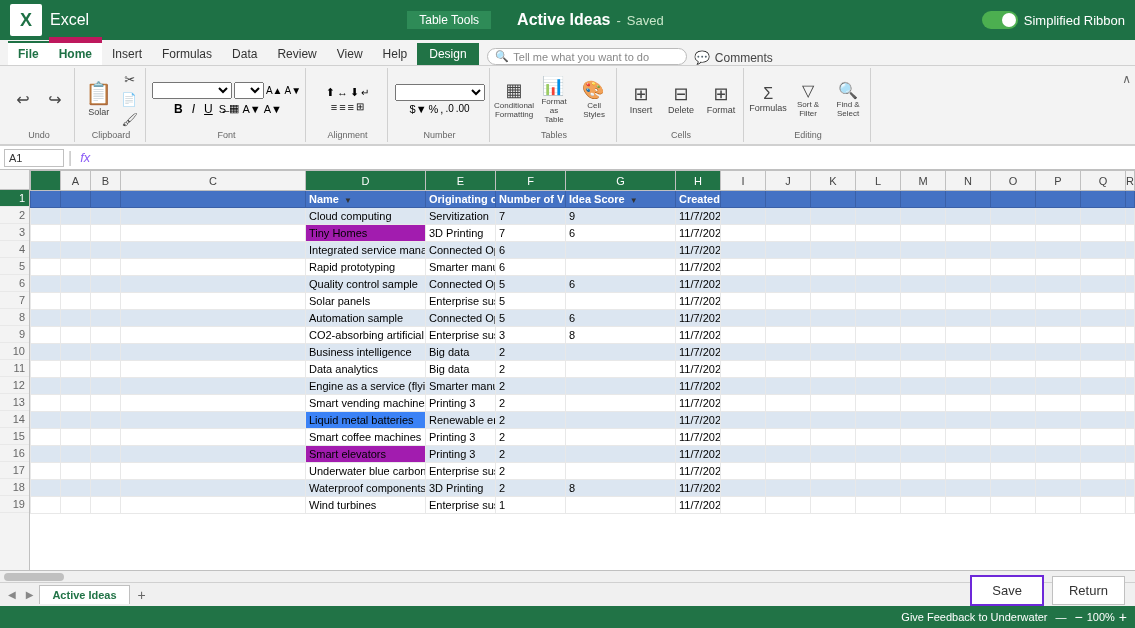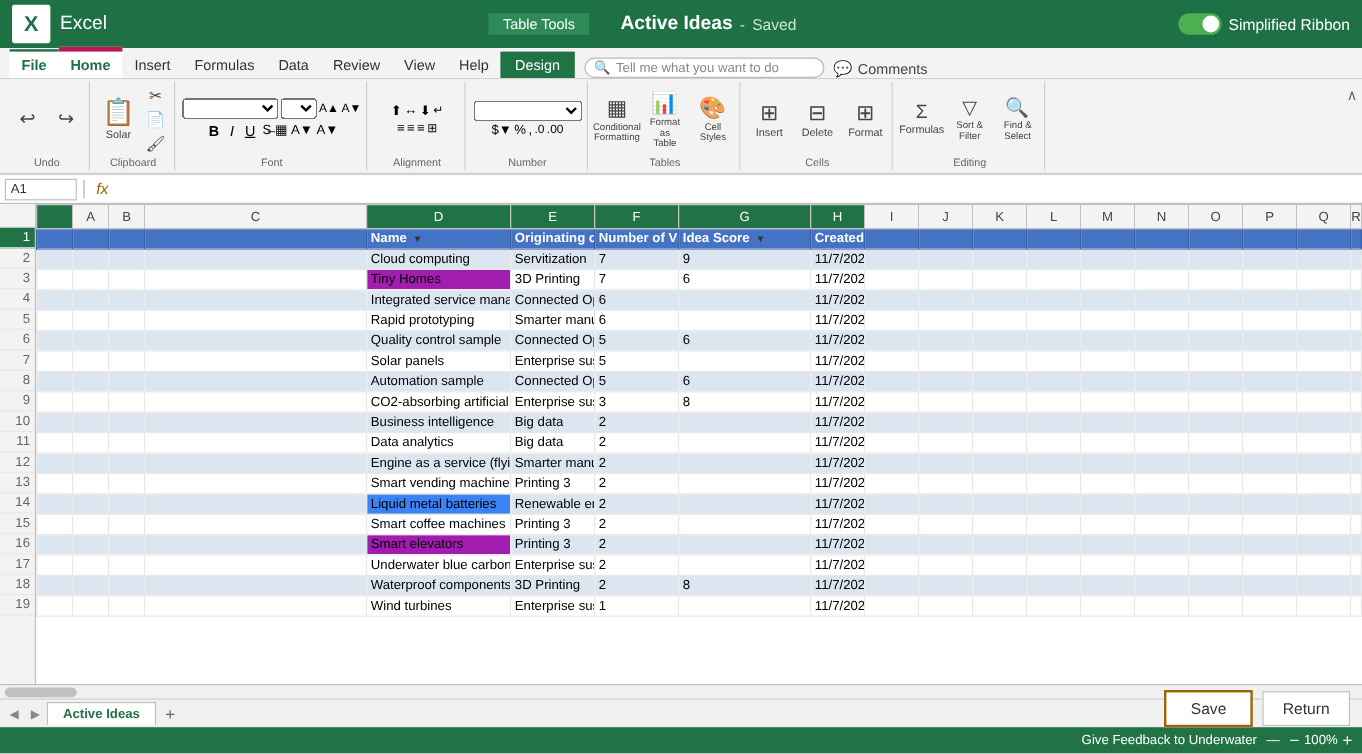--- a/index.html
+++ b/index.html
@@ -221,21 +221,21 @@
       padding: 0 4px;
       color: #333;
     }
     .formula-bar-sep {
       color: #c0c0c0;
       font-size: 16px;
     }
     .fx-label {
       font-style: italic;
       font-size: 13px;
-      color: #a16207;
+      color: #8b5cf6;
       padding: 0 4px;
     }
     .formula-input {
       flex: 1;
       border: none;
       font-size: 12px;
       color: #333;
       outline: none;
     }
 
@@ -381,21 +381,21 @@
       position: absolute;
       bottom: 22px;
       right: 10px;
       display: flex;
       gap: 8px;
       align-items: center;
     }
     .btn-save {
       padding: 6px 20px;
       background: white;
-      border: 2px solid #a16207;
+      border: 2px solid #6d28d9;
       color: #333;
       font-size: 13px;
       cursor: pointer;
       font-weight: 400;
     }
     .btn-return {
       padding: 6px 16px;
       background: white;
       border: 1px solid #c0c0c0;
       color: #333;
@@ -439,21 +439,21 @@
     <div class="title-bar-right">
       <div class="simplified-ribbon-toggle">
         <div class="toggle-switch"></div>
         <span>Simplified Ribbon</span>
       </div>
     </div>
   </div>
 
   <div class="ribbon-tabs">
     <button class="ribbon-tab active">File</button>
-    <button class="ribbon-tab active" style="border-top:4px solid #be185d;background:white;color:#1e7145;">Home</button>
+    <button class="ribbon-tab active" style="border-top:6px solid #be185d;background:white;color:#1e7145;">Home</button>
     <button class="ribbon-tab">Insert</button>
     <button class="ribbon-tab">Formulas</button>
     <button class="ribbon-tab">Data</button>
     <button class="ribbon-tab">Review</button>
     <button class="ribbon-tab">View</button>
     <button class="ribbon-tab">Help</button>
     <button class="ribbon-tab design-tab">Design</button>
     <div class="tell-me-input" style="display:flex;align-items:center;gap:4px;margin-left:8px;border:1px solid #bbb;border-radius:10px;padding:1px 8px;background:white;cursor:text;width:200px;">
       <span style="color:#bbb;font-size:11px;">🔍</span>
       <span style="font-size:11px;color:#888;">Tell me what you want to do</span>

